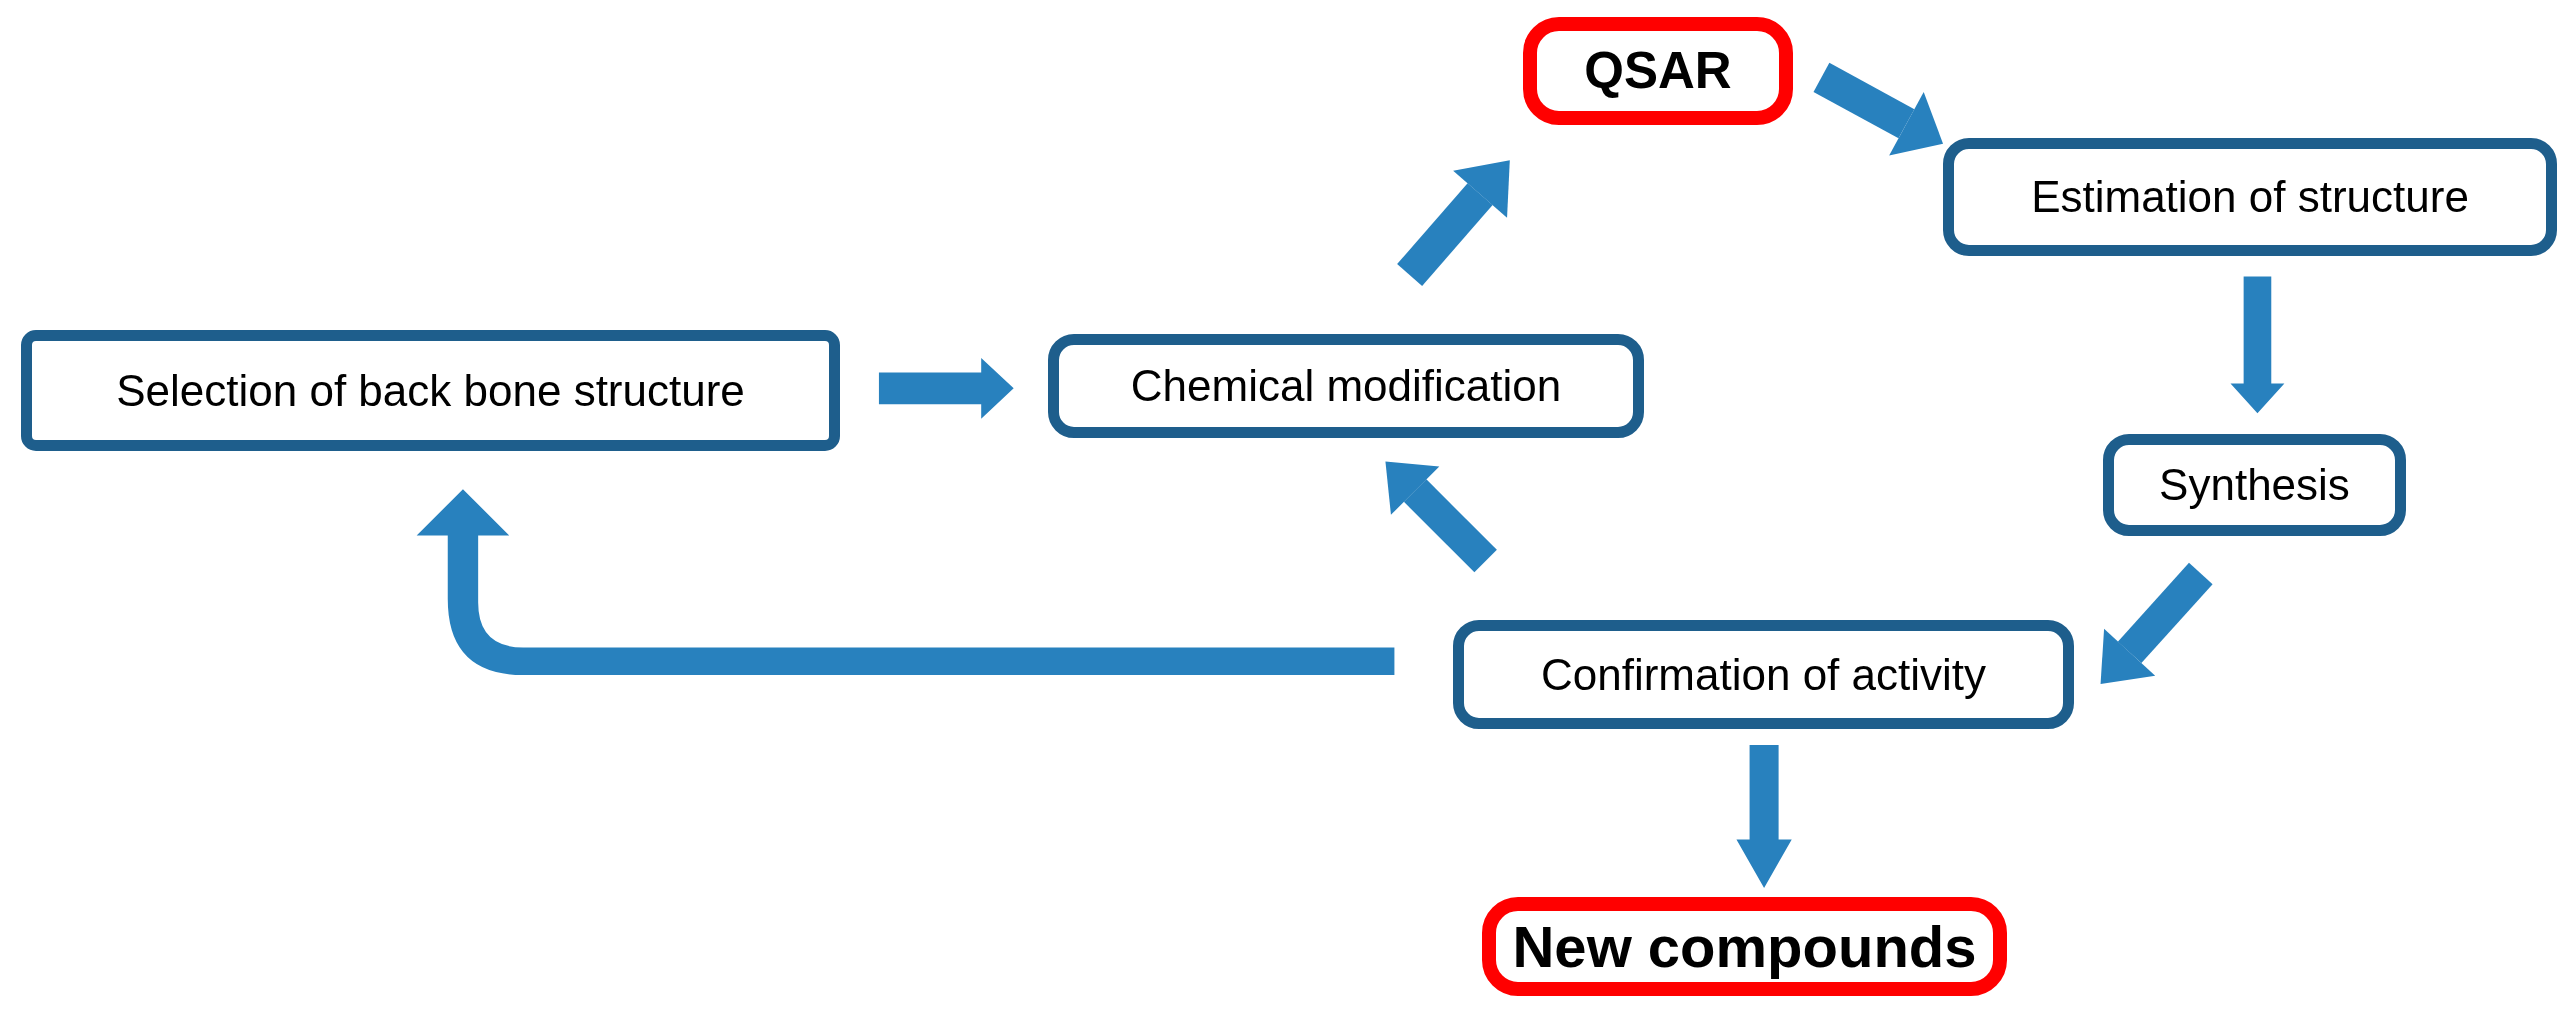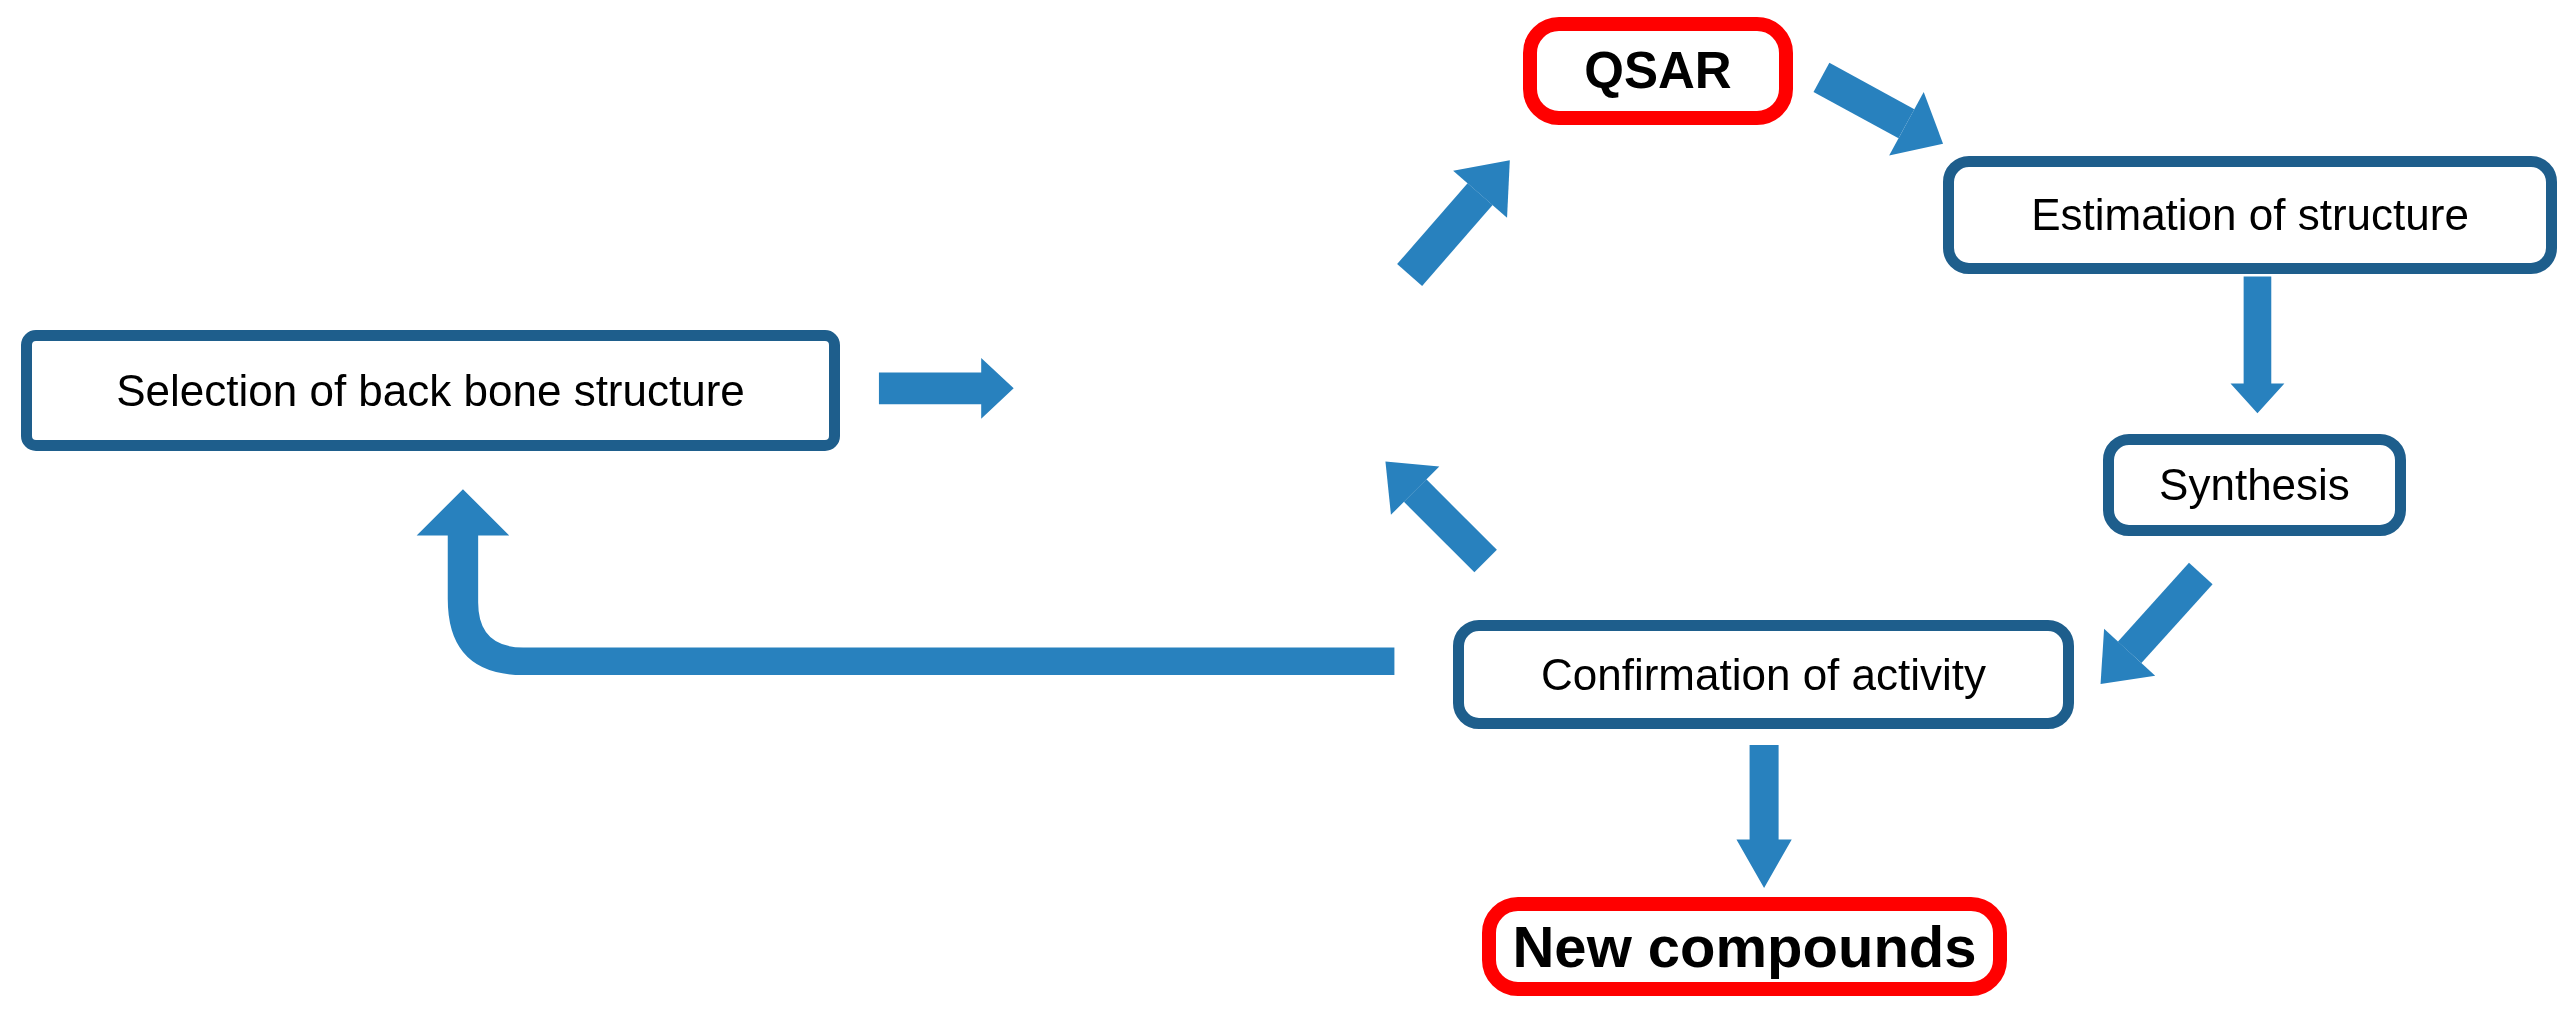--- a/index.html
+++ b/index.html
@@ -35,21 +35,21 @@
   .node.red{
     border:14px solid var(--red-border);
     border-radius:36px;
     font-weight:700;
   }
   .arrow-line{stroke:var(--arrow);fill:none;}
   .arrow-fill{fill:var(--arrow);stroke:none;}
 
   
   #node-qsar        {left:1523px;top:16.6px;  width:270px; height:108px;font-size:51px;}
-  #node-estimation  {left:1943px;top:156px; width:614px; height:118px;}
+  #node-estimation  {left:1943px;top:138px; width:614px; height:118px;}
   #node-selection   {left:21px;  top:330px; width:819px;height:121px;border-radius:15px;}
   #node-chemical    {left:1048px;top:334px; width:596px; height:104px;}
   #node-synthesis   {left:2103px;top:434px; width:303px; height:102px;justify-content:center;}
   #node-confirmation{left:1441px;top:620px; width:621px; height:109px;margin-left:12px;}
   #node-newcompounds{left:1482px;top:897px;width:525px; height:99px;font-size:58px;}
 </style>
 </head>
 <body>
 
 <div id="canvas">
@@ -110,20 +110,23 @@
   </div>
 
   <div class="node blue" id="node-estimation">
     <span>Estimation of structure</span>
   </div>
 
   <div class="node blue" id="node-selection">
     <span>Selection of back bone structure</span>
   </div>
 
+  <div class="node blue" id="node-chemical">
+    <span>Chemical modification</span>
+  </div>
 
   <div class="node blue" id="node-synthesis">
     <span>Synthesis</span>
   </div>
 
   <div class="node blue" id="node-confirmation">
     <span>Confirmation of activity</span>
   </div>
 
   <div class="node red" id="node-newcompounds">

